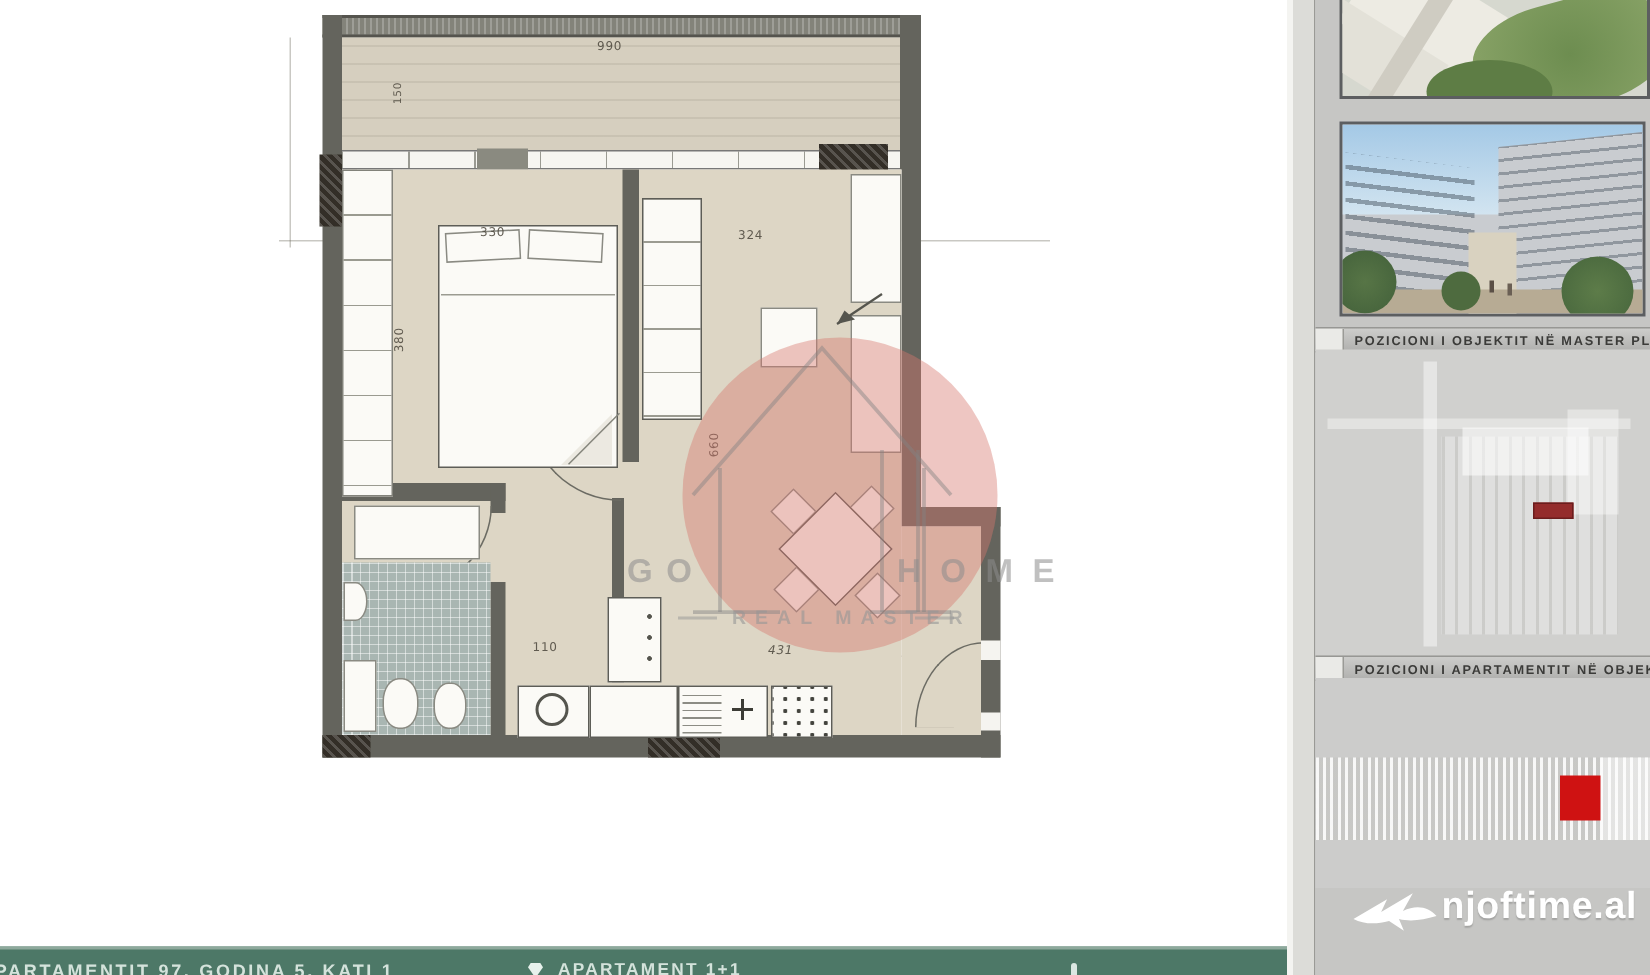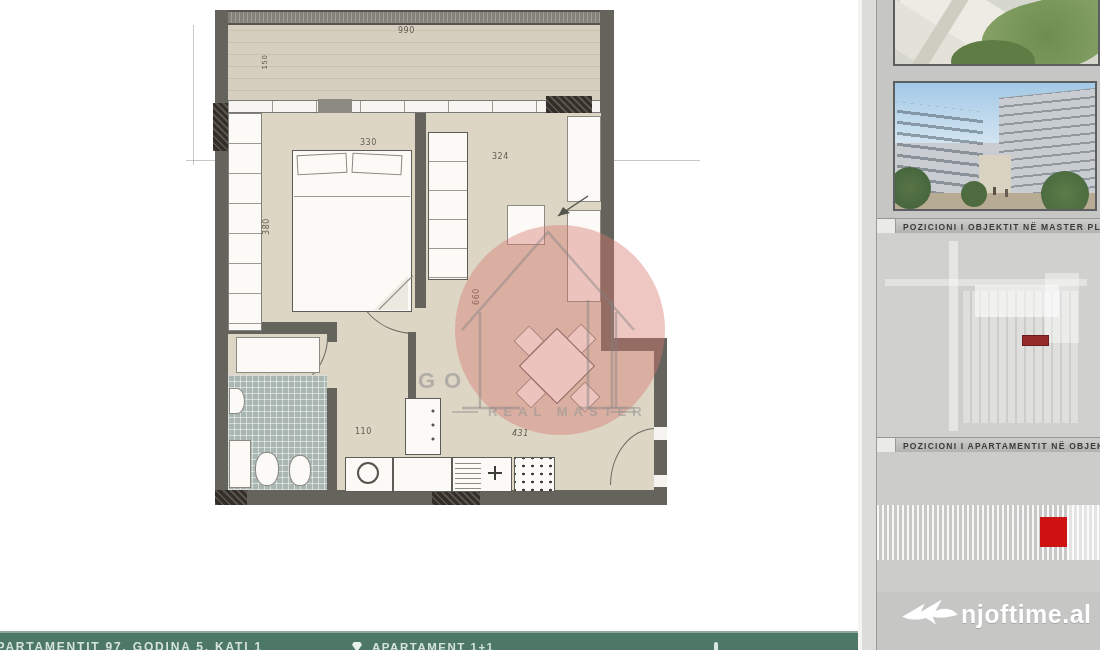--- a/index.html
+++ b/index.html
@@ -133,40 +133,41 @@
     <div class="abs furn" style="left:405px;top:398px;width:36px;height:57px;"></div>
     <div class="abs fr-dots" style="left:430px;top:404px;width:7px;height:46px;"></div>
     <div class="abs furn" style="left:452px;top:457px;width:60px;height:35px;"></div>
     <div class="abs rackstripes" style="left:455px;top:460px;width:26px;height:29px;"></div>
     <div class="abs" style="left:488px;top:472px;width:14px;height:2px;background:#3c3c36;"></div>
     <div class="abs" style="left:494px;top:466px;width:2px;height:14px;background:#3c3c36;"></div>
     <div class="abs furn stove-dots" style="left:514px;top:457px;width:41px;height:35px;"></div>
 
     <span class="dim" style="left:398px;top:26px;">990</span>
     <span class="dim rot" style="left:258px;top:58px;font-size:7px;">150</span>
-    <span class="dim" style="left:320px;top:138px;margin-left:40px;">330</span>
+    <span class="dim" style="left:320px;top:150px;">330</span>
     <span class="dim rot" style="left:258px;top:222px;">380</span>
     <span class="dim" style="left:492px;top:152px;">324</span>
     <span class="dim rot" style="left:468px;top:292px;">660</span>
     <span class="dim" style="left:355px;top:427px;">110</span>
     <span class="dim" style="left:512px;top:429px;font-style:italic;">431</span>
   </div>
 
   <div class="abs" style="left:0;top:0;width:860px;height:650px;pointer-events:none;">
     <div class="abs wm-circle" style="left:455px;top:225px;width:210px;height:210px;"></div>
     <svg class="abs" style="left:450px;top:220px;" width="240" height="200" viewBox="0 0 240 200" fill="none">
       <g stroke="rgba(130,130,130,0.45)" stroke-width="2.5">
         <path d="M12 110 L98 12 L184 110"></path>
         <path d="M30 92 L30 188"></path>
         <path d="M166 92 L166 188"></path>
         <path d="M138 80 L138 188 M162 80 L162 188"></path>
         <path d="M12 188 L70 188 M130 188 L184 188"></path>
       </g>
     </svg>
     <span class="wm-txt" style="left:418px;top:368px;font-size:22px;letter-spacing:9px;">GO</span>
+    <span class="wm-txt" style="left:598px;top:368px;font-size:22px;letter-spacing:13px;">HOME</span>
     <span class="wm-txt" style="left:488px;top:404px;font-size:13px;letter-spacing:6px;color:rgba(150,150,150,.6);">REAL MASTER</span>
     <div class="abs wm-dash" style="left:452px;top:411px;width:26px;height:2px;"></div>
     <div class="abs wm-dash" style="left:610px;top:411px;width:26px;height:2px;"></div>
   </div>
 
   <div class="abs sb-strip" style="left:858px;top:0;width:19px;height:650px;box-sizing:border-box;"></div>
   <div class="abs sb-bg" style="left:877px;top:0;width:223px;height:650px;">
 
     <div class="abs panel" style="left:16px;top:-6px;width:207px;height:72px;background:#d6d8cf;">
       <div class="abs" style="left:6px;top:-14px;width:95px;height:62px;background:#edebE3;transform:rotate(32deg);"></div>
@@ -207,21 +208,21 @@
       <div class="chip"></div>
       <span>POZICIONI I APARTAMENTIT NË OBJEKT</span>
     </div>
 
     <div class="abs" style="left:0;top:452px;width:223px;height:140px;background:#cccccb;">
       <div class="abs noise" style="left:0;top:53px;width:223px;height:55px;"></div>
       <div class="abs" style="left:190px;top:53px;width:33px;height:55px;background:rgba(255,255,255,.5);"></div>
       <div class="abs" style="left:163px;top:65px;width:27px;height:30px;background:#cf1212;"></div>
     </div>
 
-    <div class="abs" style="left:24px;top:590px;width:196px;height:48px;display:flex;align-items:center;">
+    <div class="abs" style="left:24px;top:590px;width:196px;height:48px;display:flex;">
       <svg width="58" height="40" viewBox="0 0 88 60" style="flex:0 0 auto;">
         <path fill="#ffffff" d="M2 34 L36 14 L30 27 L62 8 L52 26 C66 19 78 22 86 31 C72 35 60 37 48 34 L53 46 L38 36 C24 40 12 39 2 34 Z"></path>
       </svg>
       <span class="logo-txt" style="margin-left:2px;">njoftime.al</span>
     </div>
   </div>
 
   <div class="abs greenbar" style="left:0;top:631px;width:858px;height:19px;overflow:hidden;">
     <span class="bartxt" style="left:-14px;top:7px;">APARTAMENTIT 97, GODINA 5, KATI 1</span>
     <div class="abs" style="left:352px;top:9px;width:10px;height:10px;background:#e7f1ec;clip-path:polygon(50% 100%,0 28%,18% 0,82% 0,100% 28%);"></div>

